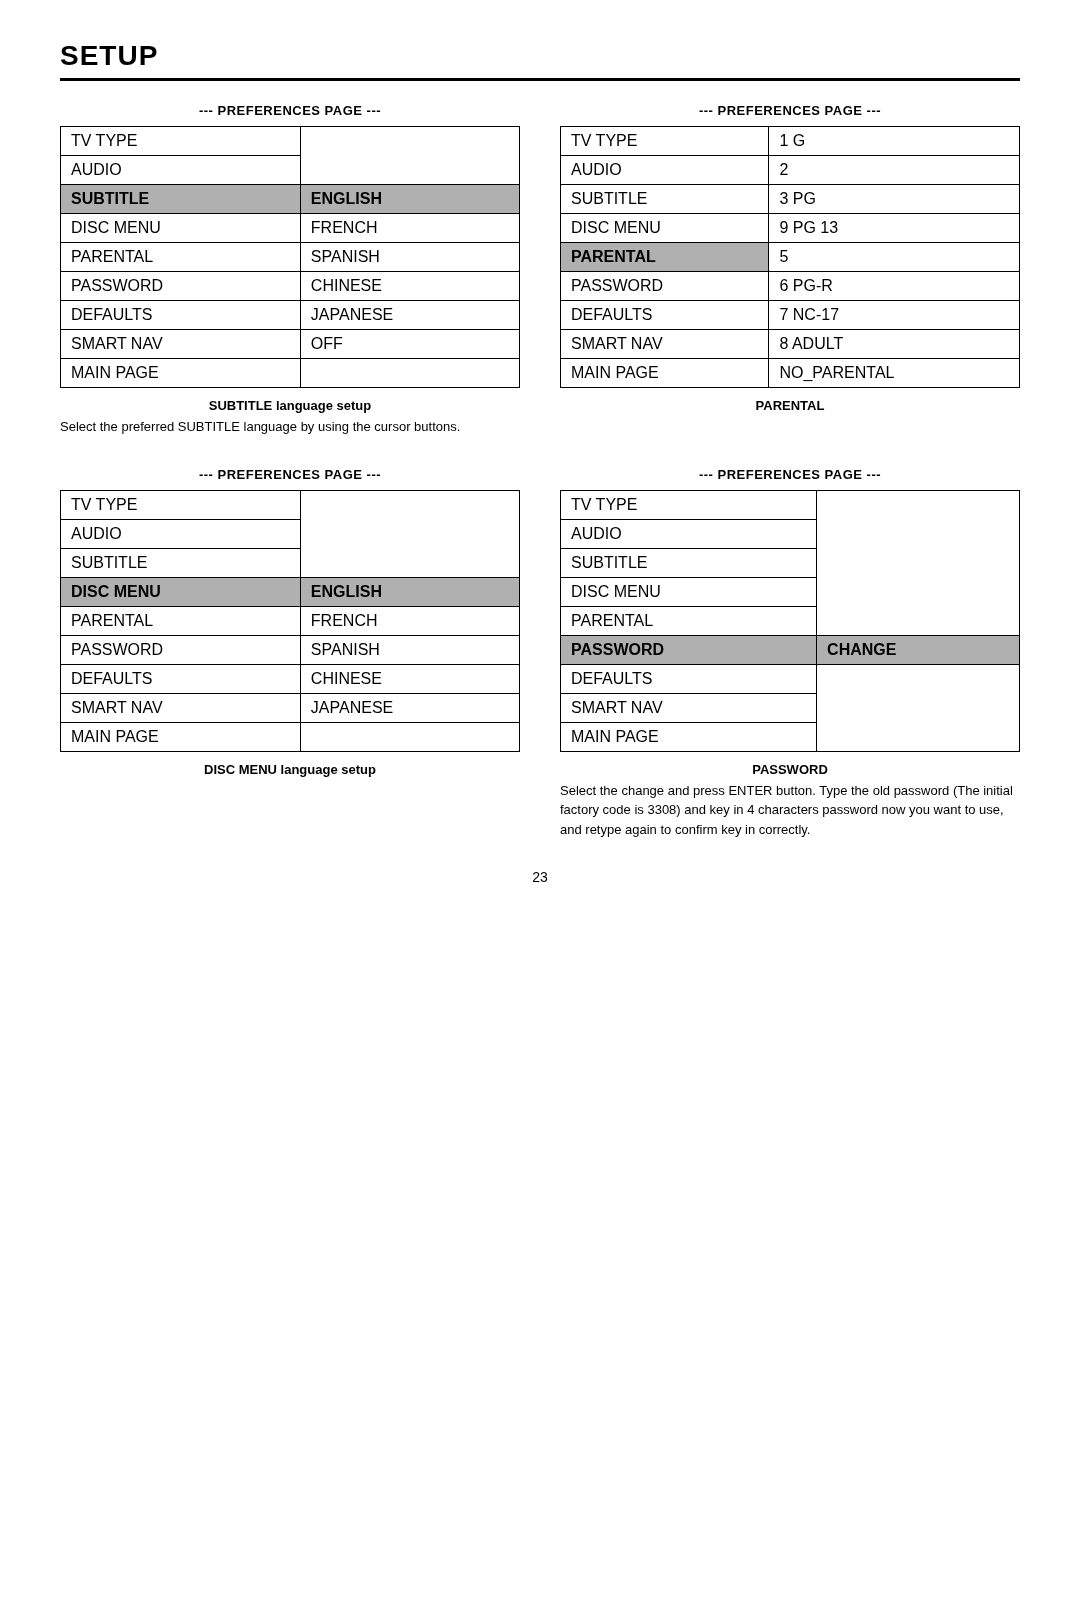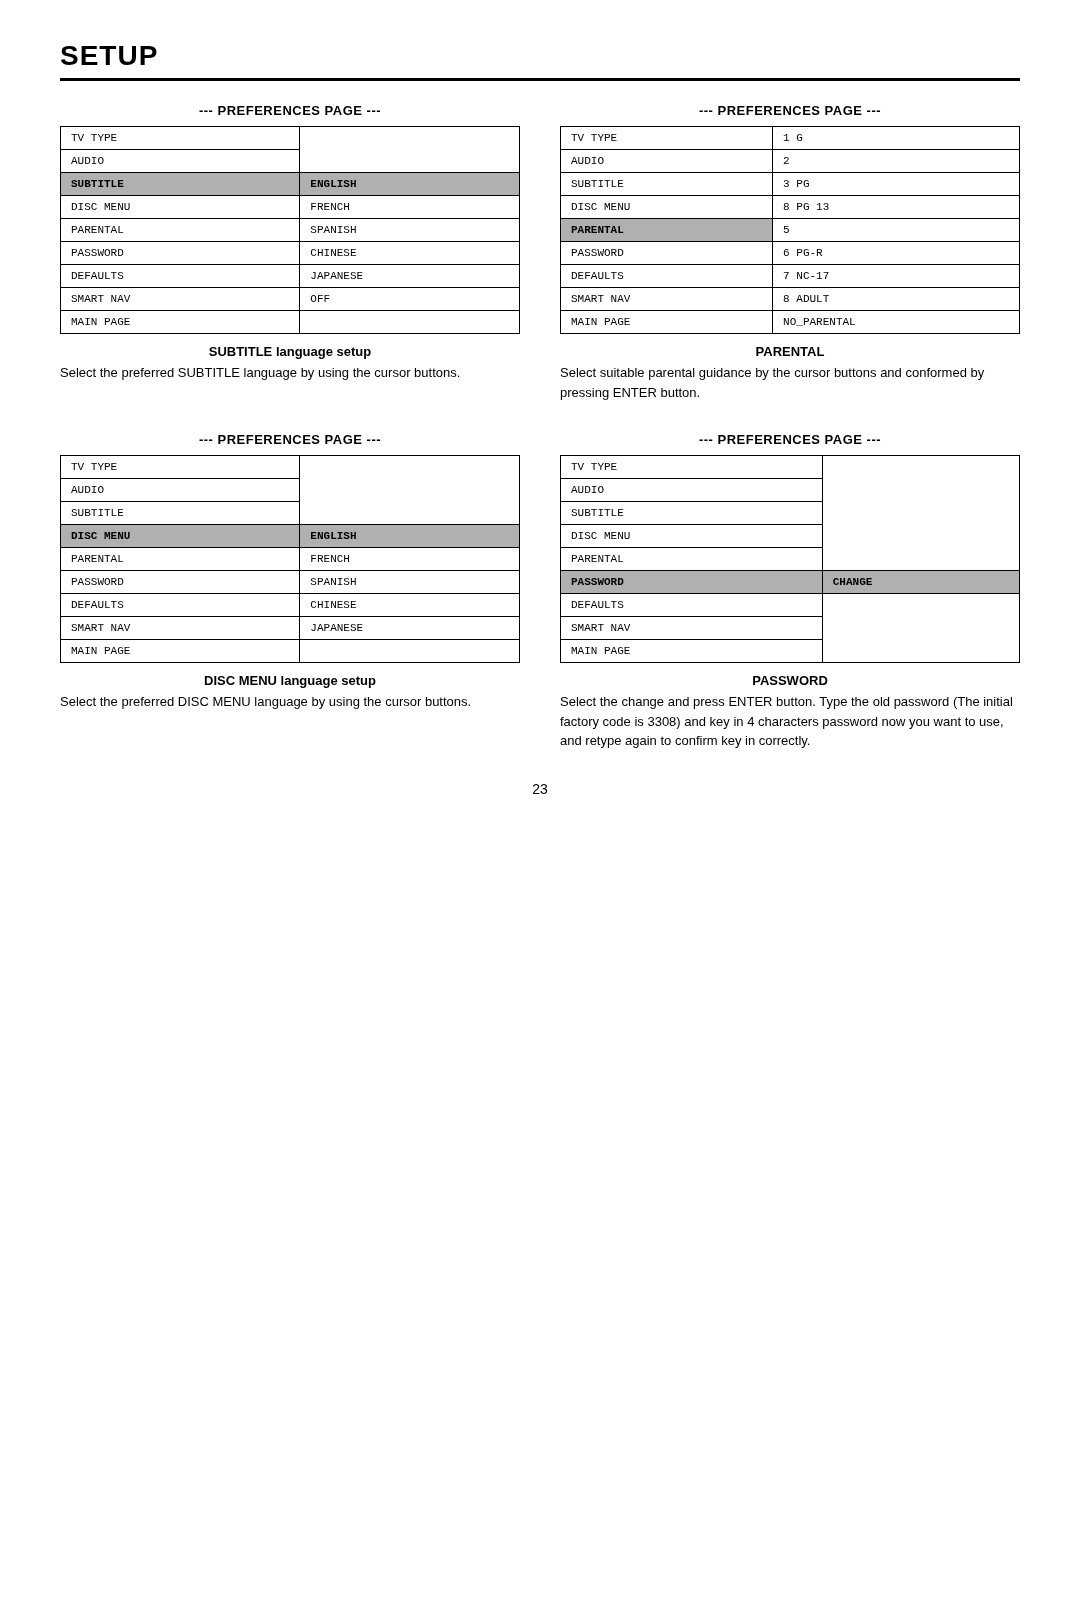--- a/index.html
+++ b/index.html
@@ -36,23 +36,22 @@
       font-weight: bold;
     }
     .pref-table {
       border-collapse: collapse;
       width: 100%;
       border: 1.5px solid #000;
     }
     .pref-table td {
       border: 1.5px solid #000;
       padding: 5px 10px;
-      font-size: 11px;
+      font-size: 16px;
       white-space: nowrap;
-      font-family: Liberation Mono, monospace;
     }
     .pref-table td.selected {
       background-color: #b0b0b0;
       font-weight: bold;
     }
     .pref-table td.highlighted {
       background-color: #b0b0b0;
       font-weight: bold;
     }
     .description-area {
@@ -137,21 +136,21 @@
           <tr>
             <td>AUDIO</td>
             <td>2</td>
           </tr>
           <tr>
             <td>SUBTITLE</td>
             <td>3 PG</td>
           </tr>
           <tr>
             <td>DISC MENU</td>
-            <td>8 PG 13</td>
+            <td>9 PG 13</td>
           </tr>
           <tr>
             <td class="selected">PARENTAL</td>
             <td>5</td>
           </tr>
           <tr>
             <td>PASSWORD</td>
             <td>6 PG-R</td>
           </tr>
           <tr>
@@ -163,21 +162,20 @@
             <td>8 ADULT</td>
           </tr>
           <tr>
             <td>MAIN PAGE</td>
             <td>NO_PARENTAL</td>
           </tr>
         </tbody>
     </table>
     <div class="description-area">
       <div class="desc-title">PARENTAL</div>
-      <div class="desc-text">Select suitable parental guidance by the cursor buttons and conformed by pressing ENTER button.</div>
     </div>
   </div>
 </div>
 
 <div class="two-col">
 
   <div class="col">
     <div class="pref-label">--- PREFERENCES PAGE ---</div>
     <table class="pref-table">
       <tbody id="bottom-left-tbody">
@@ -210,21 +208,20 @@
             <td>SMART NAV</td>
             <td>JAPANESE</td>
           </tr>
           <tr>
             <td>MAIN PAGE</td>
           </tr>
         </tbody>
     </table>
     <div class="description-area">
       <div class="desc-title">DISC MENU language setup</div>
-      <div class="desc-text">Select the preferred DISC MENU language by using the cursor buttons.</div>
     </div>
   </div>
 
   <div class="col">
     <div class="pref-label">--- PREFERENCES PAGE ---</div>
     <table class="pref-table">
       <tbody id="bottom-right-tbody">
           <tr>
             <td>TV TYPE</td>
           </tr>

